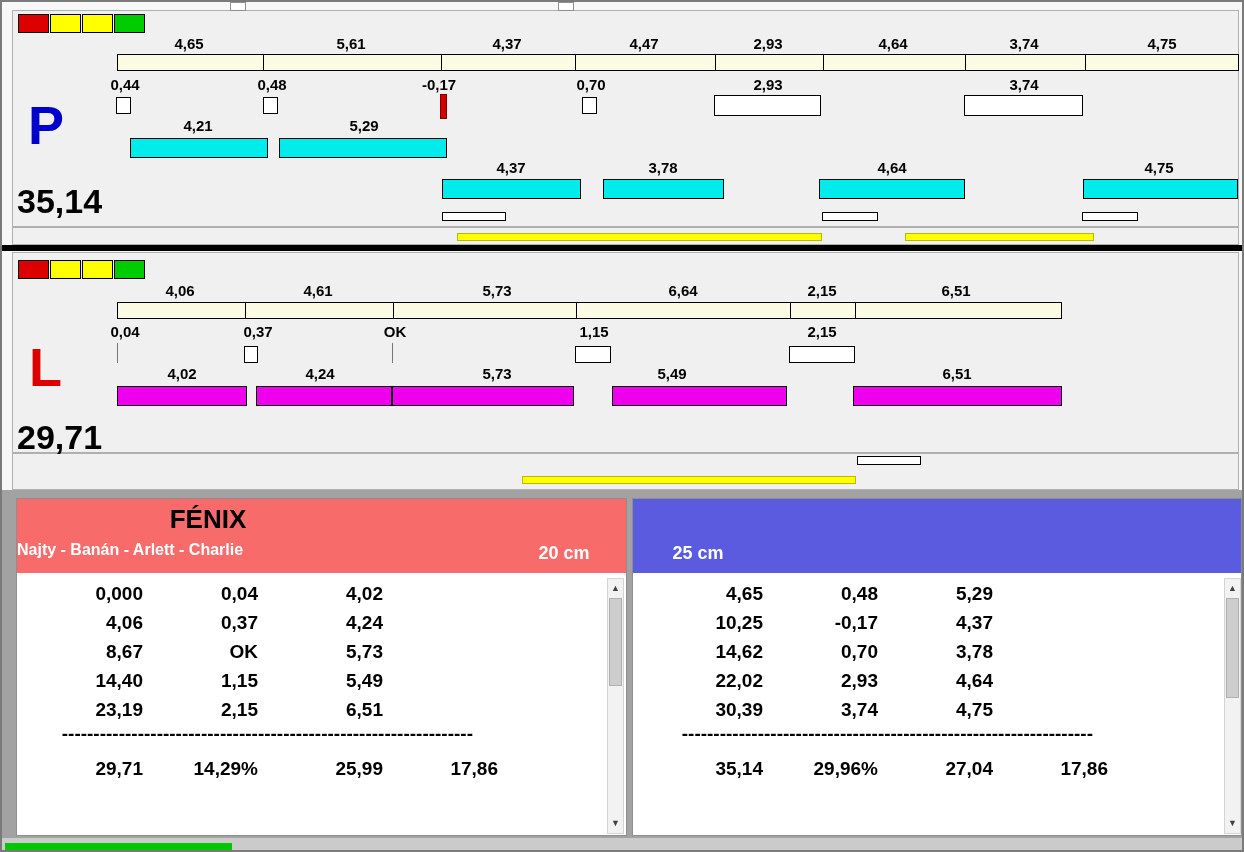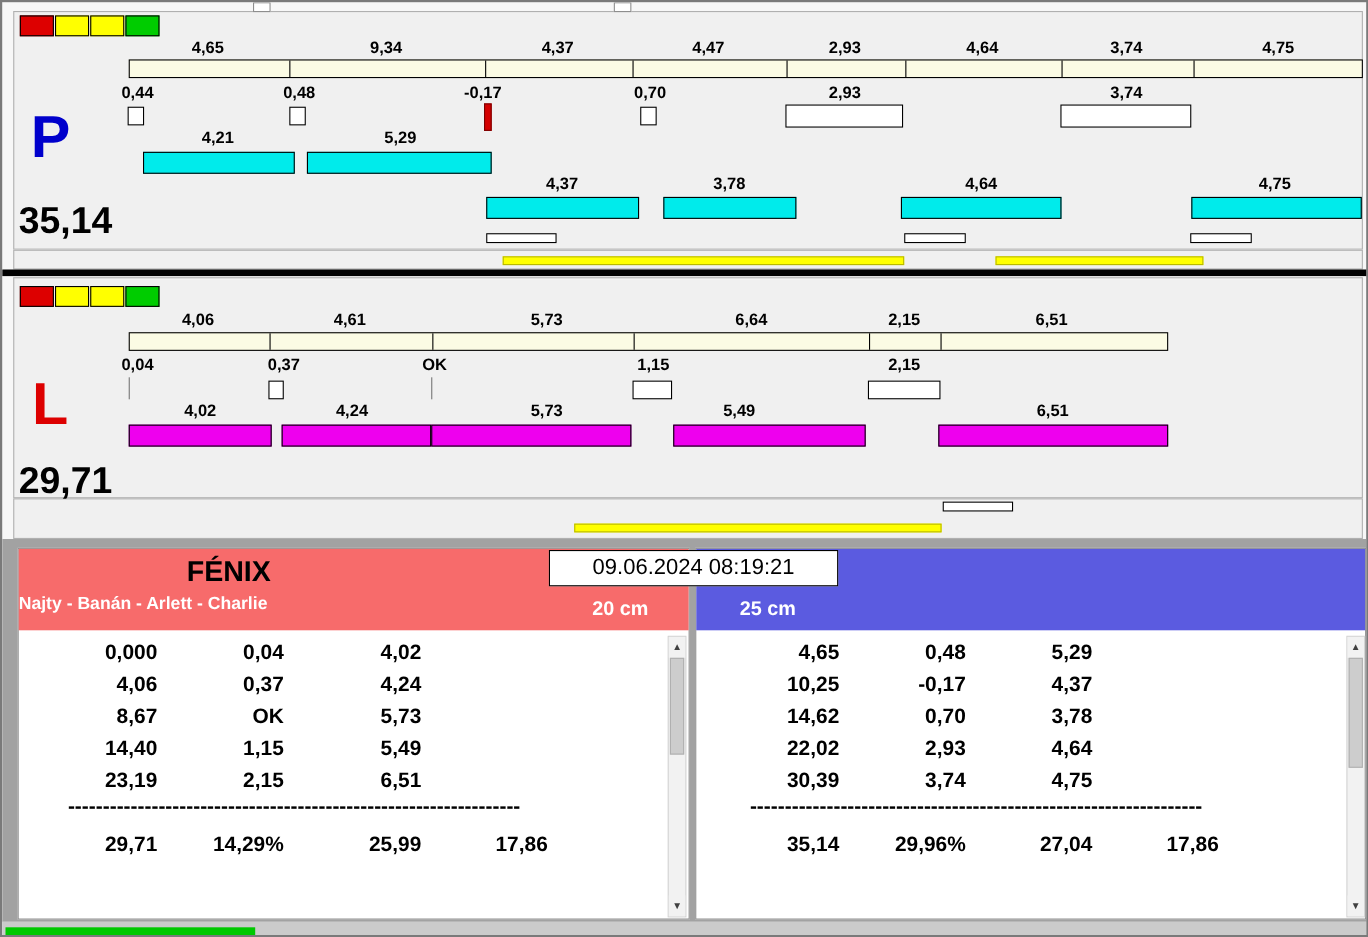--- a/index.html
+++ b/index.html
@@ -62,21 +62,21 @@
   <div class="artifact" style="left:556px;"></div>
 
   <div class="lights" style="left:16px; top:12px;">
     <div class="light lt-red"></div>
     <div class="light lt-yellow"></div>
     <div class="light lt-yellow"></div>
     <div class="light lt-green"></div>
   </div>
 
   <span class="lbl" style="left:187px; top:33px;">4,65</span>
-  <span class="lbl" style="left:349px; top:33px;">9,34</span>
+  <span class="lbl" style="left:349px; top:33px;">5,61</span>
   <span class="lbl" style="left:505px; top:33px;">4,37</span>
   <span class="lbl" style="left:642px; top:33px;">4,47</span>
   <span class="lbl" style="left:766px; top:33px;">2,93</span>
   <span class="lbl" style="left:891px; top:33px;">4,64</span>
   <span class="lbl" style="left:1022px; top:33px;">3,74</span>
   <span class="lbl" style="left:1160px; top:33px;">4,75</span>
 
   <div class="scalebar" style="left:115px; top:52px; width:1122px;">
     <div class="tick" style="left:145px;"></div>
     <div class="tick" style="left:323px;"></div>
@@ -269,18 +269,17 @@
       <span class="tcell">17,86</span>
     </div>
 
     <div class="scrollbar" style="left:591px; top:79px; height:256px;">
       <div class="sb-btn sb-up">▲</div>
       <div class="sb-thumb" style="top:19px; height:100px;"></div>
       <div class="sb-btn sb-dn">▼</div>
     </div>
   </div>
 
-  <div class="tstamp">09.06.2024 08:19:21</div>
 
   <div class="bottom-strip"></div>
   <div class="green-progress"></div>
 
 </div>
 
 </body></html>

